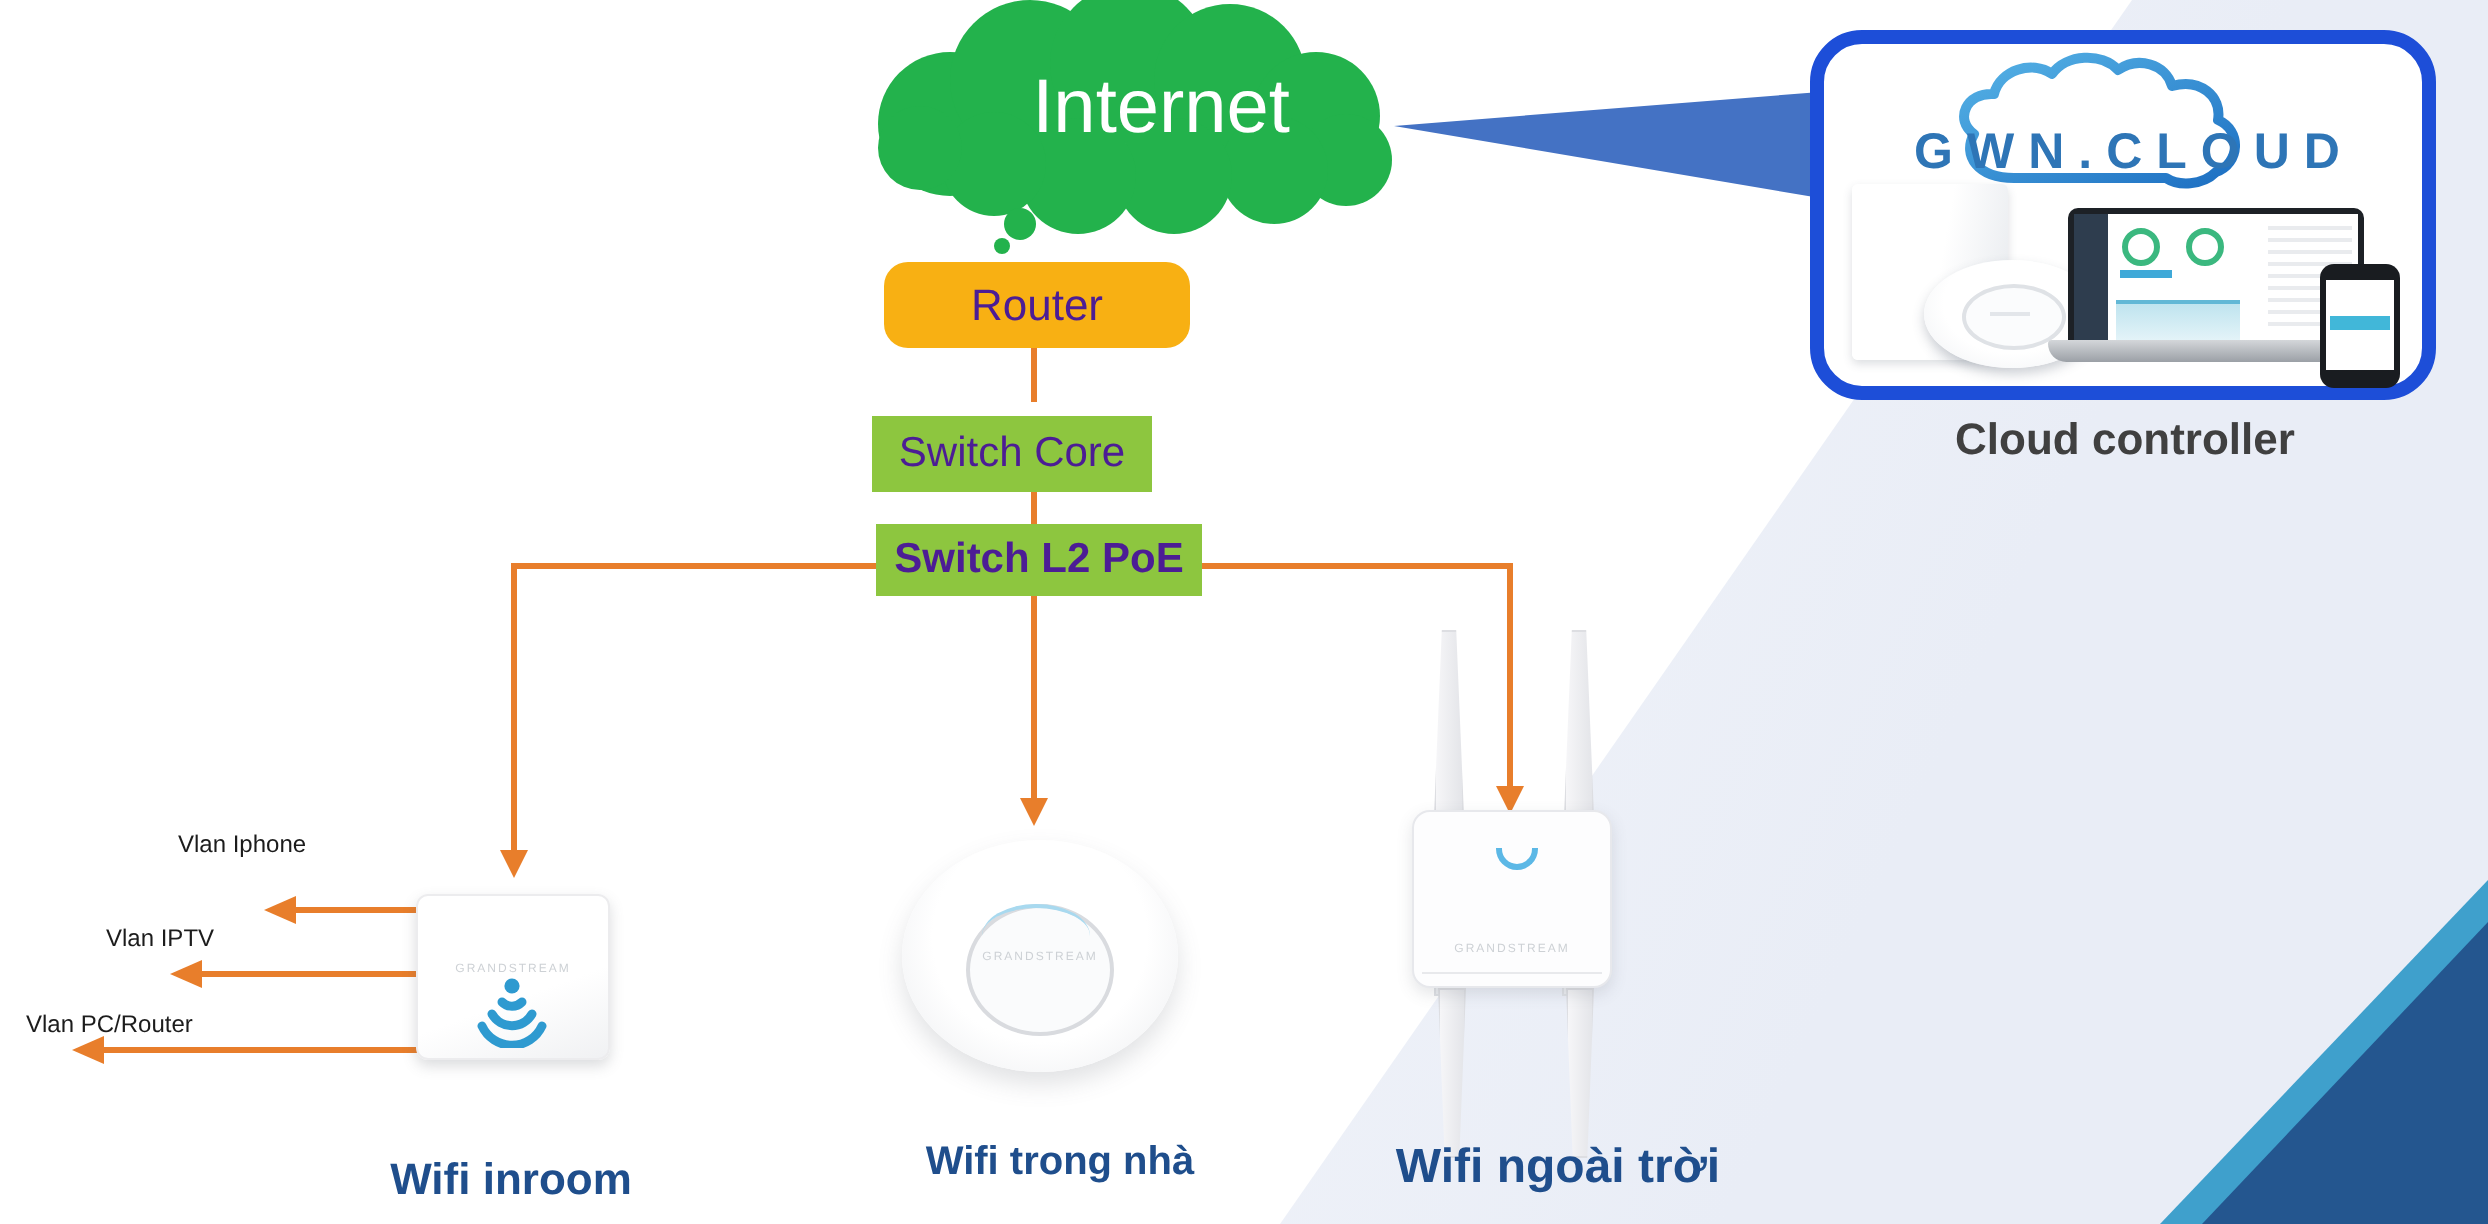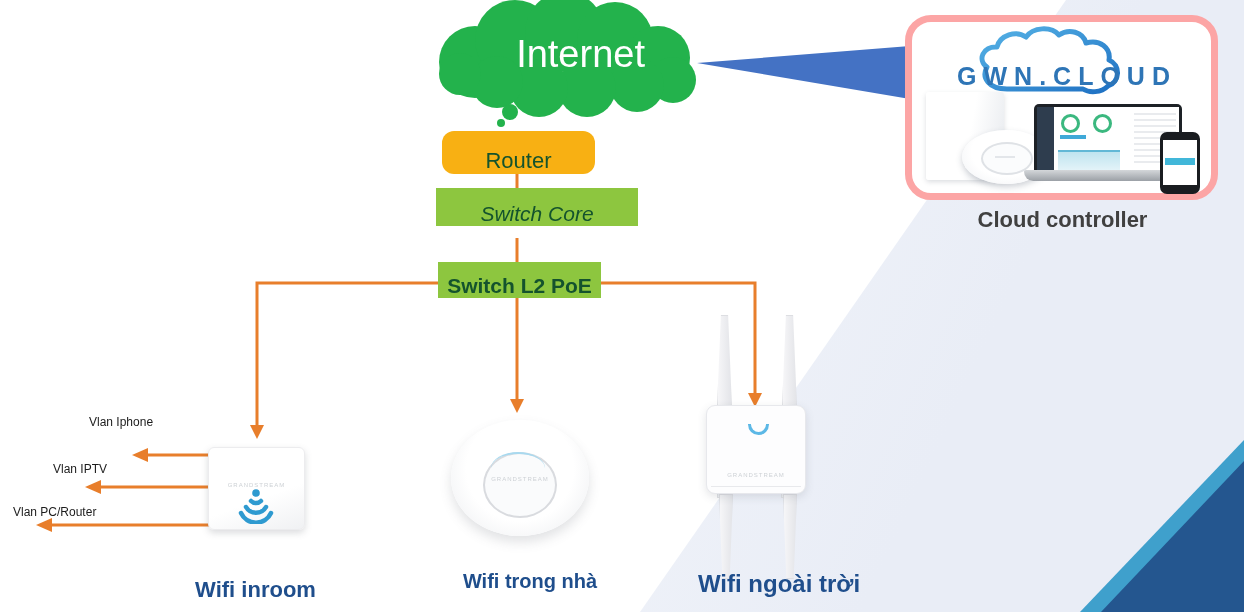--- a/index.html
+++ b/index.html
@@ -11,33 +11,33 @@
   .layer{position:absolute;left:0;top:0;width:1244px;height:612px;}
 
   
   .bg-wash{
     position:absolute;left:0;top:0;width:1244px;height:612px;
     background:linear-gradient(115deg,#fbfcfe 10%,#e9edf6 75%);
     clip-path:polygon(1066px 0,1244px 0,1244px 612px,640px 612px);
   }
 
   
-  .node{display:flex;align-items:flex-end;justify-content:center;color:#14532d;}
+  .node{display:flex;align-items:center;justify-content:center;color:#4c1d95;}
   .router-node{left:442px;top:131px;width:153px;height:43px;background:#F8B013;border-radius:12px;font-size:22px;}
   .switch-node{background:#8DC63F;font-size:21px;}
-  .switch-core-node{left:436px;top:188px;width:202px;height:38px;font-style:italic;}
+  .switch-core-node{left:436px;top:208px;width:140px;height:38px;}
   .switch-l2-node{left:438px;top:262px;width:163px;height:36px;font-weight:bold;}
 
   
   .internet-label{left:460px;top:33px;width:185px;text-align:right;color:#ffffff;font-size:38px;}
 
   
   .callout-box{
     left:905px;top:15px;width:299px;height:171px;background:#ffffff;
-    border:7px solid #fca5a5;border-radius:26px;
+    border:7px solid #1d4ed8;border-radius:26px;
   }
   .gwn-text{left:30px;top:40px;width:250px;text-align:center;color:#2E75B6;
     font-size:25px;font-weight:600;letter-spacing:7px;white-space:nowrap;}
   .caption{left:940px;top:207px;width:245px;text-align:center;color:#404040;font-weight:bold;font-size:22px;}
 
   
   .wall-panel{left:14px;top:70px;width:78px;height:88px;border-radius:3px;
     background:linear-gradient(100deg,#ffffff 55%,#e7eaee);box-shadow:0 2px 5px rgba(60,70,90,.18);}
   .ceil-ap-s{left:50px;top:108px;width:88px;height:54px;border-radius:50%;
     background:radial-gradient(ellipse at 50% 40%,#ffffff 55%,#eef0f3);box-shadow:0 3px 6px rgba(60,70,90,.25);}

